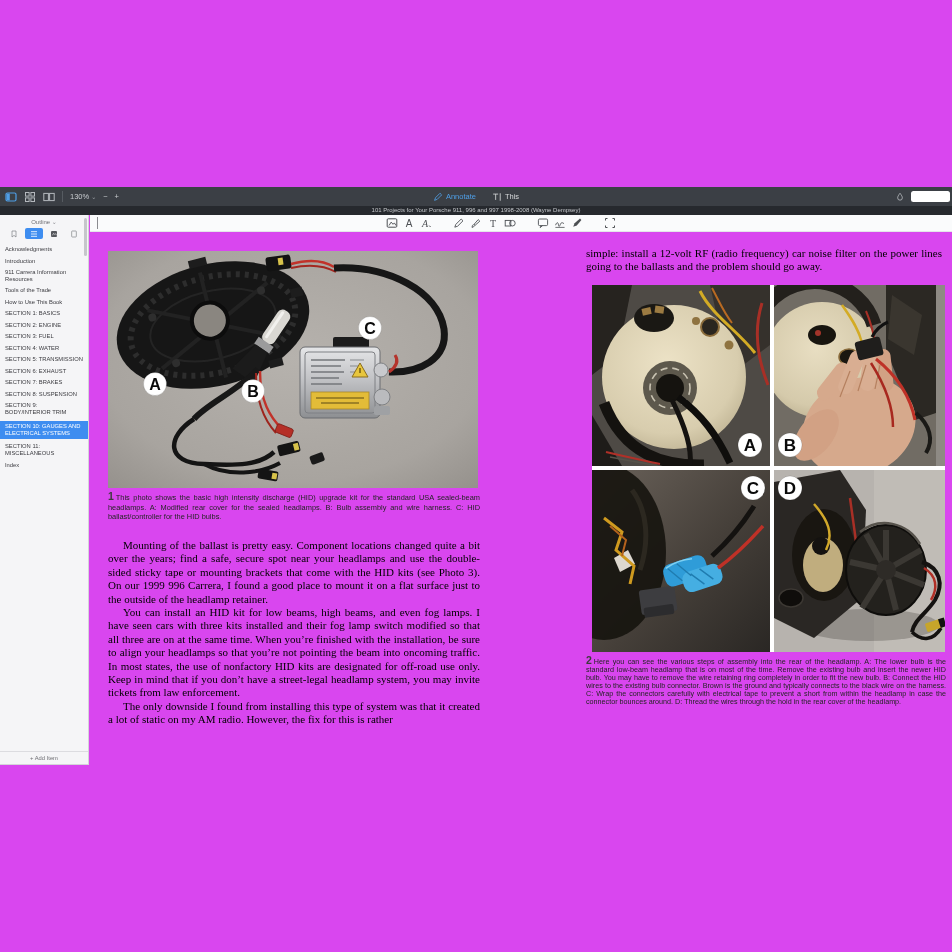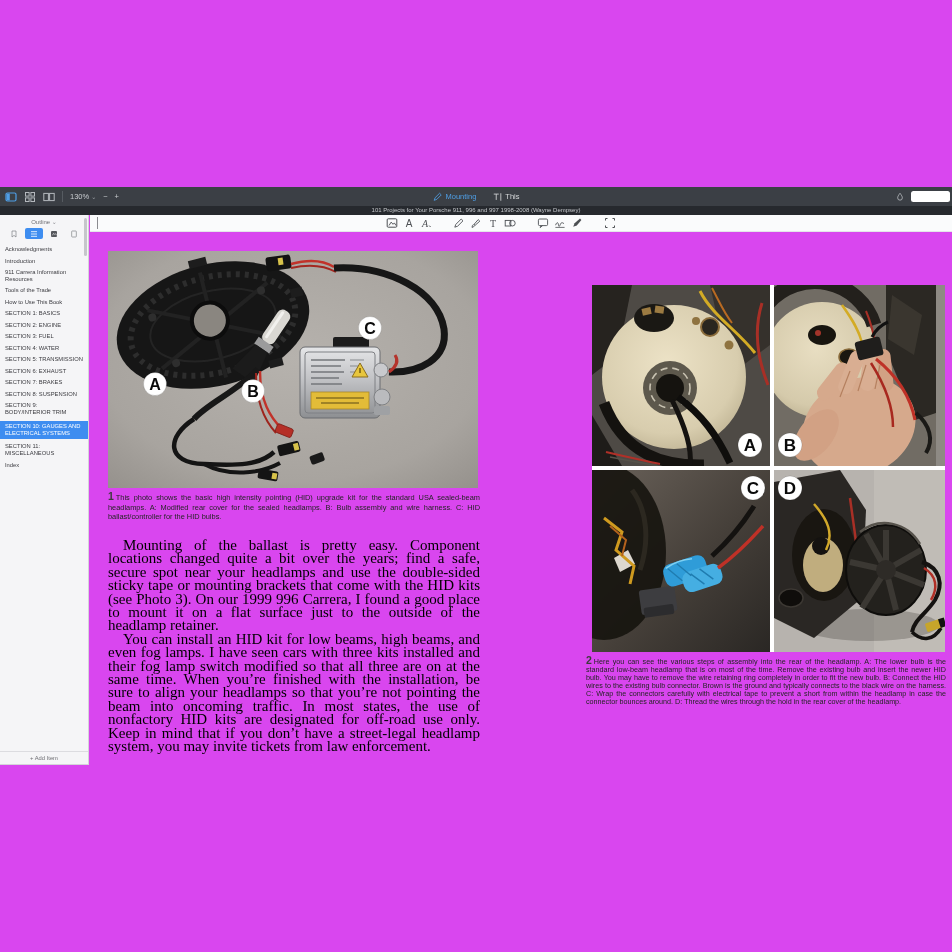--- a/index.html
+++ b/index.html
@@ -41,21 +41,21 @@
   .sb-scroll{position:absolute;right:1px;top:3px;width:3px;height:38px;border-radius:2px;background:#c6c6cb;}
   .sb-additem{position:absolute;left:0;bottom:0;width:100%;height:13px;border-top:1px solid #dcdce0;
               font-size:5.8px;color:#6f6f74;text-align:center;line-height:13px;box-sizing:border-box;}
   
   .serif{font-family:"Liberation Serif",serif;}
   .photo1{position:absolute;left:108px;top:251px;width:370px;height:237px;}
   .cap{position:absolute;font-size:7.4px;line-height:9.6px;color:#242424;text-align:justify;}
   .cap1{left:108px;top:492px;width:372px;}
   .cap2{left:586px;top:656px;width:360px;font-size:7.2px;line-height:8px;}
   .capnum{font-weight:bold;font-size:10.5px;color:#3c3c3c;margin-right:2px;}
-  .bodytext{position:absolute;left:108px;top:539px;width:372px;font-size:15px;line-height:13.4px;color:#000;}
+  .bodytext{position:absolute;left:108px;top:539px;width:372px;font-size:11px;line-height:13.4px;color:#000;}
   .bodytext p{margin:0;text-indent:15px;text-align:justify;}
   .rintro{position:absolute;left:586px;top:247px;width:356px;font-size:11px;line-height:13.4px;color:#000;text-align:justify;}
   .photogrid{position:absolute;left:592px;top:285px;width:353px;height:367px;background:#fff;
              display:grid;grid-template-columns:178px 171px;grid-template-rows:181px 182px;gap:4px;}
   .photogrid svg{display:block;}
 </style>
 </head>
 <body>
 
 <div id="app">
@@ -87,21 +87,21 @@
       </div>
       <span class="tb-text">−</span>
       <span class="tb-text">+</span>
     </div>
 
     <div class="tb-center">
       <span class="tb-btn blue">
         <svg class="ico" viewBox="0 0 12 12" style="width:10px;height:10px;">
           <path d="M2 10l1.2-3.2 5.3-5.3 2 2-5.3 5.3z" fill="none" stroke="#4f9fe6" stroke-width="1"></path>
         </svg>
-        <span>Mounting</span>
+        <span>Annotate</span>
       </span>
       <span class="tb-btn">
         <svg class="ico" viewBox="0 0 12 12" style="width:10px;height:10px;">
           <path d="M1.5 2.5h6M4.5 2.5v7" stroke="#d6d8da" stroke-width="1" fill="none"></path>
           <path d="M10 1.5v9" stroke="#d6d8da" stroke-width="1"></path>
         </svg>
         <span>This</span>
       </span>
     </div>
 
@@ -299,27 +299,29 @@
     <g font-family="Liberation Sans, sans-serif" font-weight="bold" font-size="16" text-anchor="middle">
       <circle cx="47" cy="133" r="11.5" fill="#fff" stroke="rgba(0,0,0,0.25)" stroke-width="0.5"></circle>
       <text x="47" y="139" fill="#0a0a0a">A</text>
       <circle cx="145" cy="140" r="11.5" fill="#fff" stroke="rgba(0,0,0,0.25)" stroke-width="0.5"></circle>
       <text x="145" y="146" fill="#0a0a0a">B</text>
       <circle cx="262" cy="77" r="11.5" fill="#fff" stroke="rgba(0,0,0,0.25)" stroke-width="0.5"></circle>
       <text x="262" y="83" fill="#0a0a0a">C</text>
     </g>
   </svg>
 
-  <div class="cap cap1"><span class="capnum">1</span><span>This photo shows the basic high intensity pointing (HID) upgrade kit for the standard USA sealed-beam headlamps. A: Modified rear cover for the sealed headlamps. B: Bulb assembly and wire harness. C: HID ballast/controller for the HID bulbs.</span></div>
+  <div class="cap cap1"><span class="capnum">1</span><span>This photo shows the basic high intensity discharge (HID) upgrade kit for the standard USA sealed-beam headlamps. A: Modified rear cover for the sealed headlamps. B: Bulb assembly and wire harness. C: HID ballast/controller for the HID bulbs.</span></div>
 
   <div class="bodytext serif">
     <p>Mounting of the ballast is pretty easy. Component locations changed quite a bit over the years; find a safe, secure spot near your headlamps and use the double-sided sticky tape or mounting brackets that come with the HID kits (see Photo 3). On our 1999 996 Carrera, I found a good place to mount it on a flat surface just to the outside of the headlamp retainer.</p>
     <p>You can install an HID kit for low beams, high beams, and even fog lamps. I have seen cars with three kits installed and their fog lamp switch modified so that all three are on at the same time. When you’re finished with the installation, be sure to align your headlamps so that you’re not pointing the beam into oncoming traffic. In most states, the use of nonfactory HID kits are designated for off-road use only. Keep in mind that if you don’t have a street-legal headlamp system, you may invite tickets from law enforcement.</p>
+    <p>The only downside I found from installing this type of system was that it created a lot of static on my AM radio. However, the fix for this is rather</p>
   </div>
 
+  <div class="rintro serif">simple: install a 12-volt RF (radio frequency) car noise filter on the power lines going to the ballasts and the problem should go away.</div>
 
   <div class="photogrid">
 
     <svg viewBox="0 0 178 181" width="178" height="181">
       <defs>
         <radialGradient id="refA" cx="45%" cy="40%" r="70%">
           <stop offset="0%" stop-color="#ece2c6"></stop>
             <stop offset="70%" stop-color="#d8cdae"></stop>
             <stop offset="100%" stop-color="#b8ac8c"></stop>
         </radialGradient>

